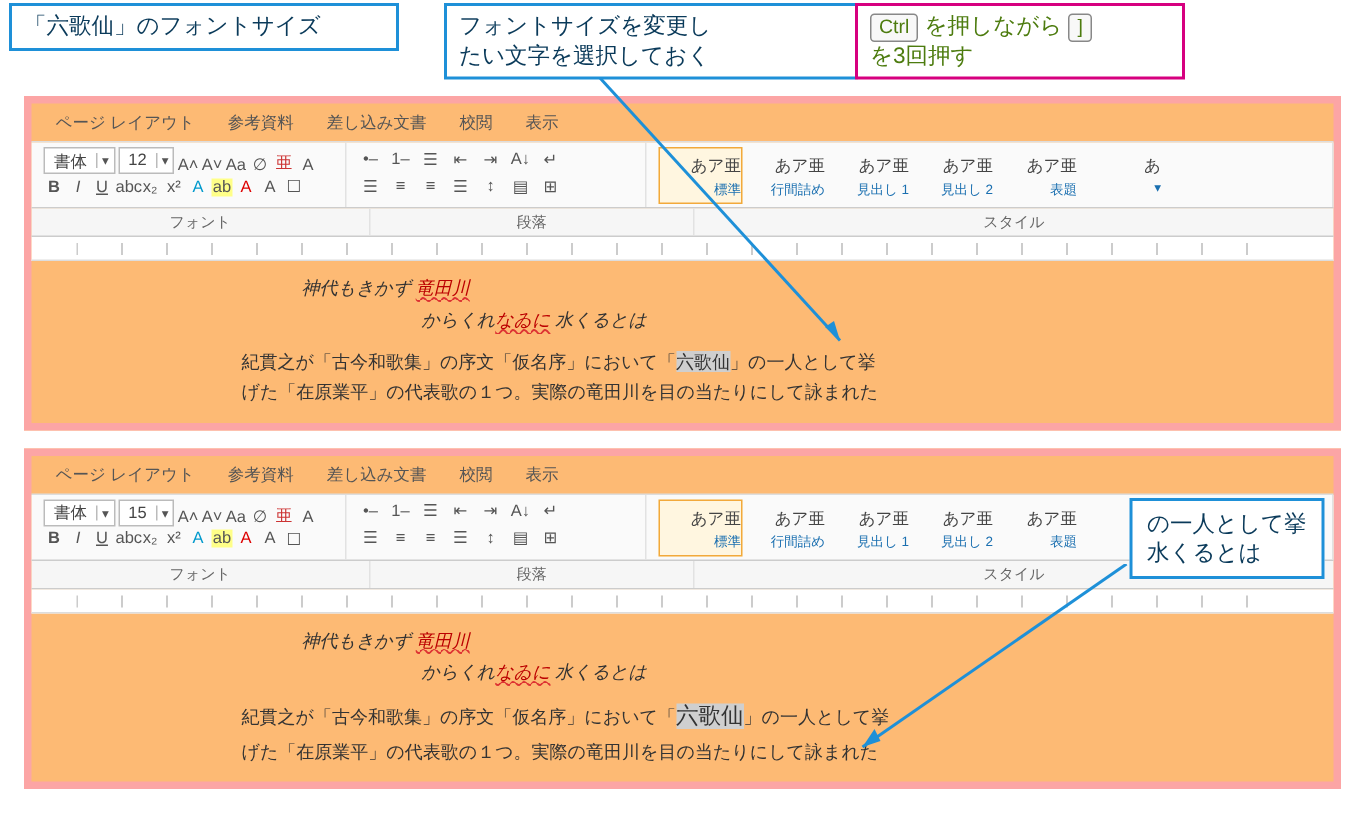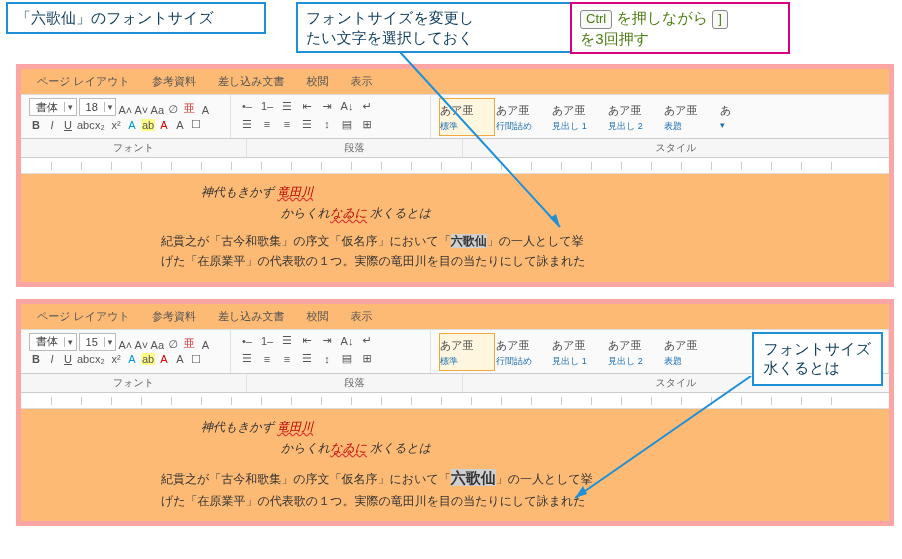--- a/index.html
+++ b/index.html
@@ -26,38 +26,38 @@
   .combo { display: inline-flex; align-items: center; border: 1px solid #bbb; background: #fff; height: 18px; }
   .combo .val { padding: 0 6px; font-size: 11px; }
   .combo .dd { border-left: 1px solid #bbb; padding: 0 3px; font-size: 9px; color: #555; }
   .tiny-icon { display: inline-block; width: 14px; text-align: center; font-size: 11px; color: #555; }
   .font-row2 { display: flex; align-items: center; gap: 2px; font-size: 11px; color: #444; margin-top: 2px; }
   
   .para-row { display: flex; gap: 4px; font-size: 11px; color: #555; }
   .pbtn { width: 16px; height: 16px; display: inline-flex; align-items: center; justify-content: center; }
   
   .styles-row { display: flex; gap: 0; }
-  .style-item { width: 56px; text-align: left; font-size: 10px; color: #444; padding: 2px 0; border: 1px solid transparent; }
+  .style-item { width: 56px; text-align: right; font-size: 10px; color: #444; padding: 2px 0; border: 1px solid transparent; }
   .style-item.selected { border: 1px solid #f2a93b; background: #fff6e0; }
   .style-prev { font-size: 11px; padding: 2px 0; }
   .style-name { font-size: 9px; color: #1a6fb0; }
   
   .group-labels { display: flex; font-size: 10px; color: #666; border-bottom: 1px solid #ccc; background: #f6f6f6; }
   .gl { text-align: center; padding: 2px 0; }
   .gl-font { width: 226px; border-right: 1px solid #e2e2e2; font-family: Liberation Mono, monospace; }
   .gl-para { width: 216px; border-right: 1px solid #e2e2e2; }
   .gl-style { flex: 1; font-family: Liberation Serif, serif; }
   
   .ruler { height: 16px; background: #fff; position: relative; border-bottom: 1px solid #ddd; font-size: 8px; color: #999; }
   .ruler::before { content:""; position:absolute; left:30px; right:30px; top:4px; height:8px; background: repeating-linear-gradient(to right, #ccc 0, #ccc 1px, transparent 1px, transparent 30px); }
   
   .doc-area { padding: 8px 40px 10px 140px; font-size: 12px; color: #333; line-height: 1.7; }
   .cursive { font-style: italic; font-family: serif; margin-left: 40px; }
   .cursive .red-uline { color: #b00; text-decoration: underline wavy #d33; font-family: Liberation Mono, monospace; }
-  .sel-word { background: #cfcfcf; font-weight: bold; }
+  .sel-word { background: #cfcfcf; }
   .sel-word.big { font-size: 15px; }
   .callout-box { position: absolute; border: 2px solid #1e90d8; background: #fff; padding: 6px 10px; font-size: 15px; color: #0a3a5a; z-index: 6; }
   
   svg.pointer { position: absolute; z-index: 5; }
 </style>
 </head>
 <body>
 
 <div class="annotations">
   <div class="anno-box anno-blue" style="left:6px; top:2px; width:260px;">
@@ -89,21 +89,21 @@
     <span>表示</span>
   </div>
   <div class="ribbon-body">
     <div class="rb-group rb-font">
       <div class="font-row1">
         <span class="combo">
             <span class="val">書体</span>
             <span class="dd">▾</span>
           </span>
         <span class="combo">
-            <span class="val">18</span>
+            <span class="val">12</span>
             <span class="dd">▾</span>
           </span>
         <span class="tiny-icon">A˄</span>
         <span class="tiny-icon">A˅</span>
         <span class="tiny-icon">Aa</span>
         <span class="tiny-icon">∅</span>
         <span class="tiny-icon" style="color:#c33;">亜</span>
         <span class="tiny-icon">A</span>
       </div>
       <div class="font-row2">
@@ -279,20 +279,20 @@
   <div class="doc-area">
     <div class="cursive"><span>神代もきかず </span><span class="red-uline">竜田川</span></div>
     <div class="cursive" style="margin-left:120px;"><span>からくれ</span><span class="red-uline">なゐに</span><span> 水くるとは</span></div>
     <div style="margin-top:6px;">
       <span>紀貫之が「古今和歌集」の序文「仮名序」において「</span><span class="sel-word big">六歌仙</span><span>」の一人として挙</span>
     </div>
     <div><span>げた「在原業平」の代表歌の１つ。実際の竜田川を目の当たりにして詠まれた</span></div>
   </div>
 
   <div class="callout-box" style="right:6px; top:28px;">
-    <span>フォントサイズ</span><br>
+    <span>の一人として挙</span><br>
     <span>水くるとは</span>
   </div>
   <svg class="pointer" style="left:540px; top:72px;" width="240" height="140">
     <line x1="190" y1="0" x2="14" y2="122" stroke="#1e90d8" stroke-width="2"></line>
     <polygon points="14,122 26,118 22,110" fill="#1e90d8"></polygon>
   </svg>
 </div>
 
 </body></html>

